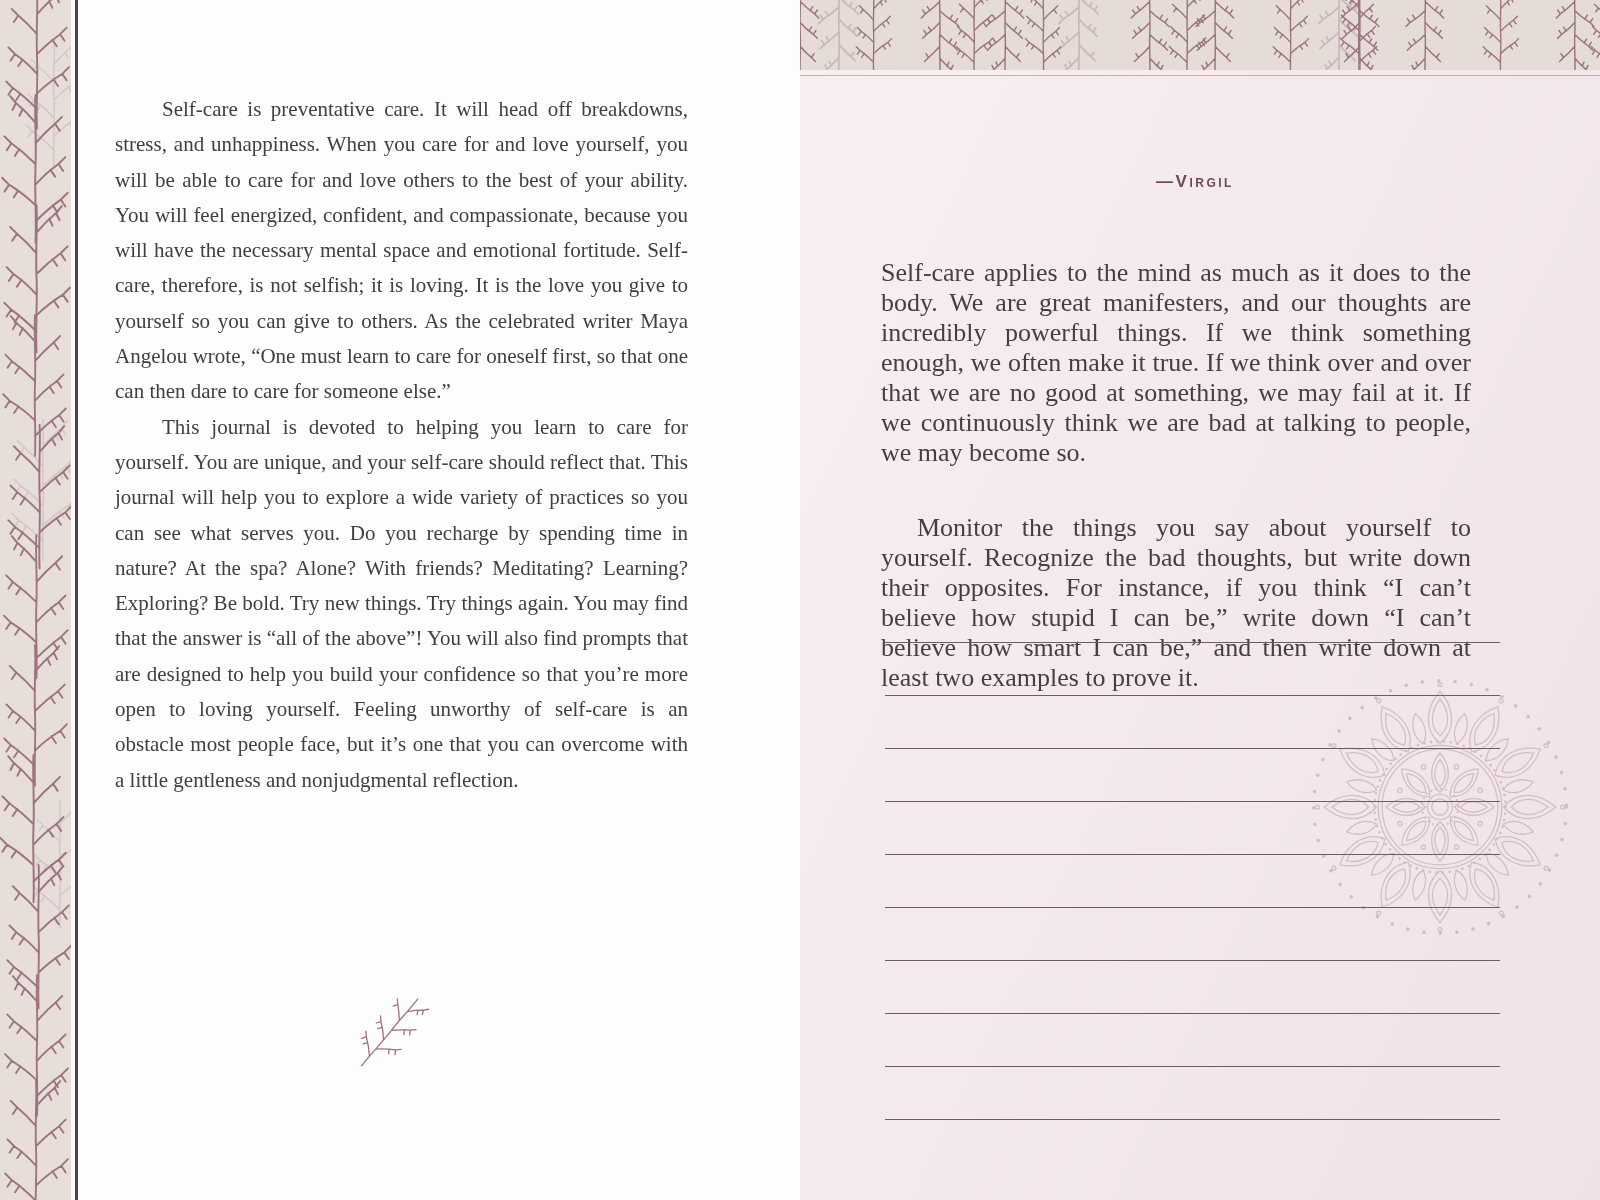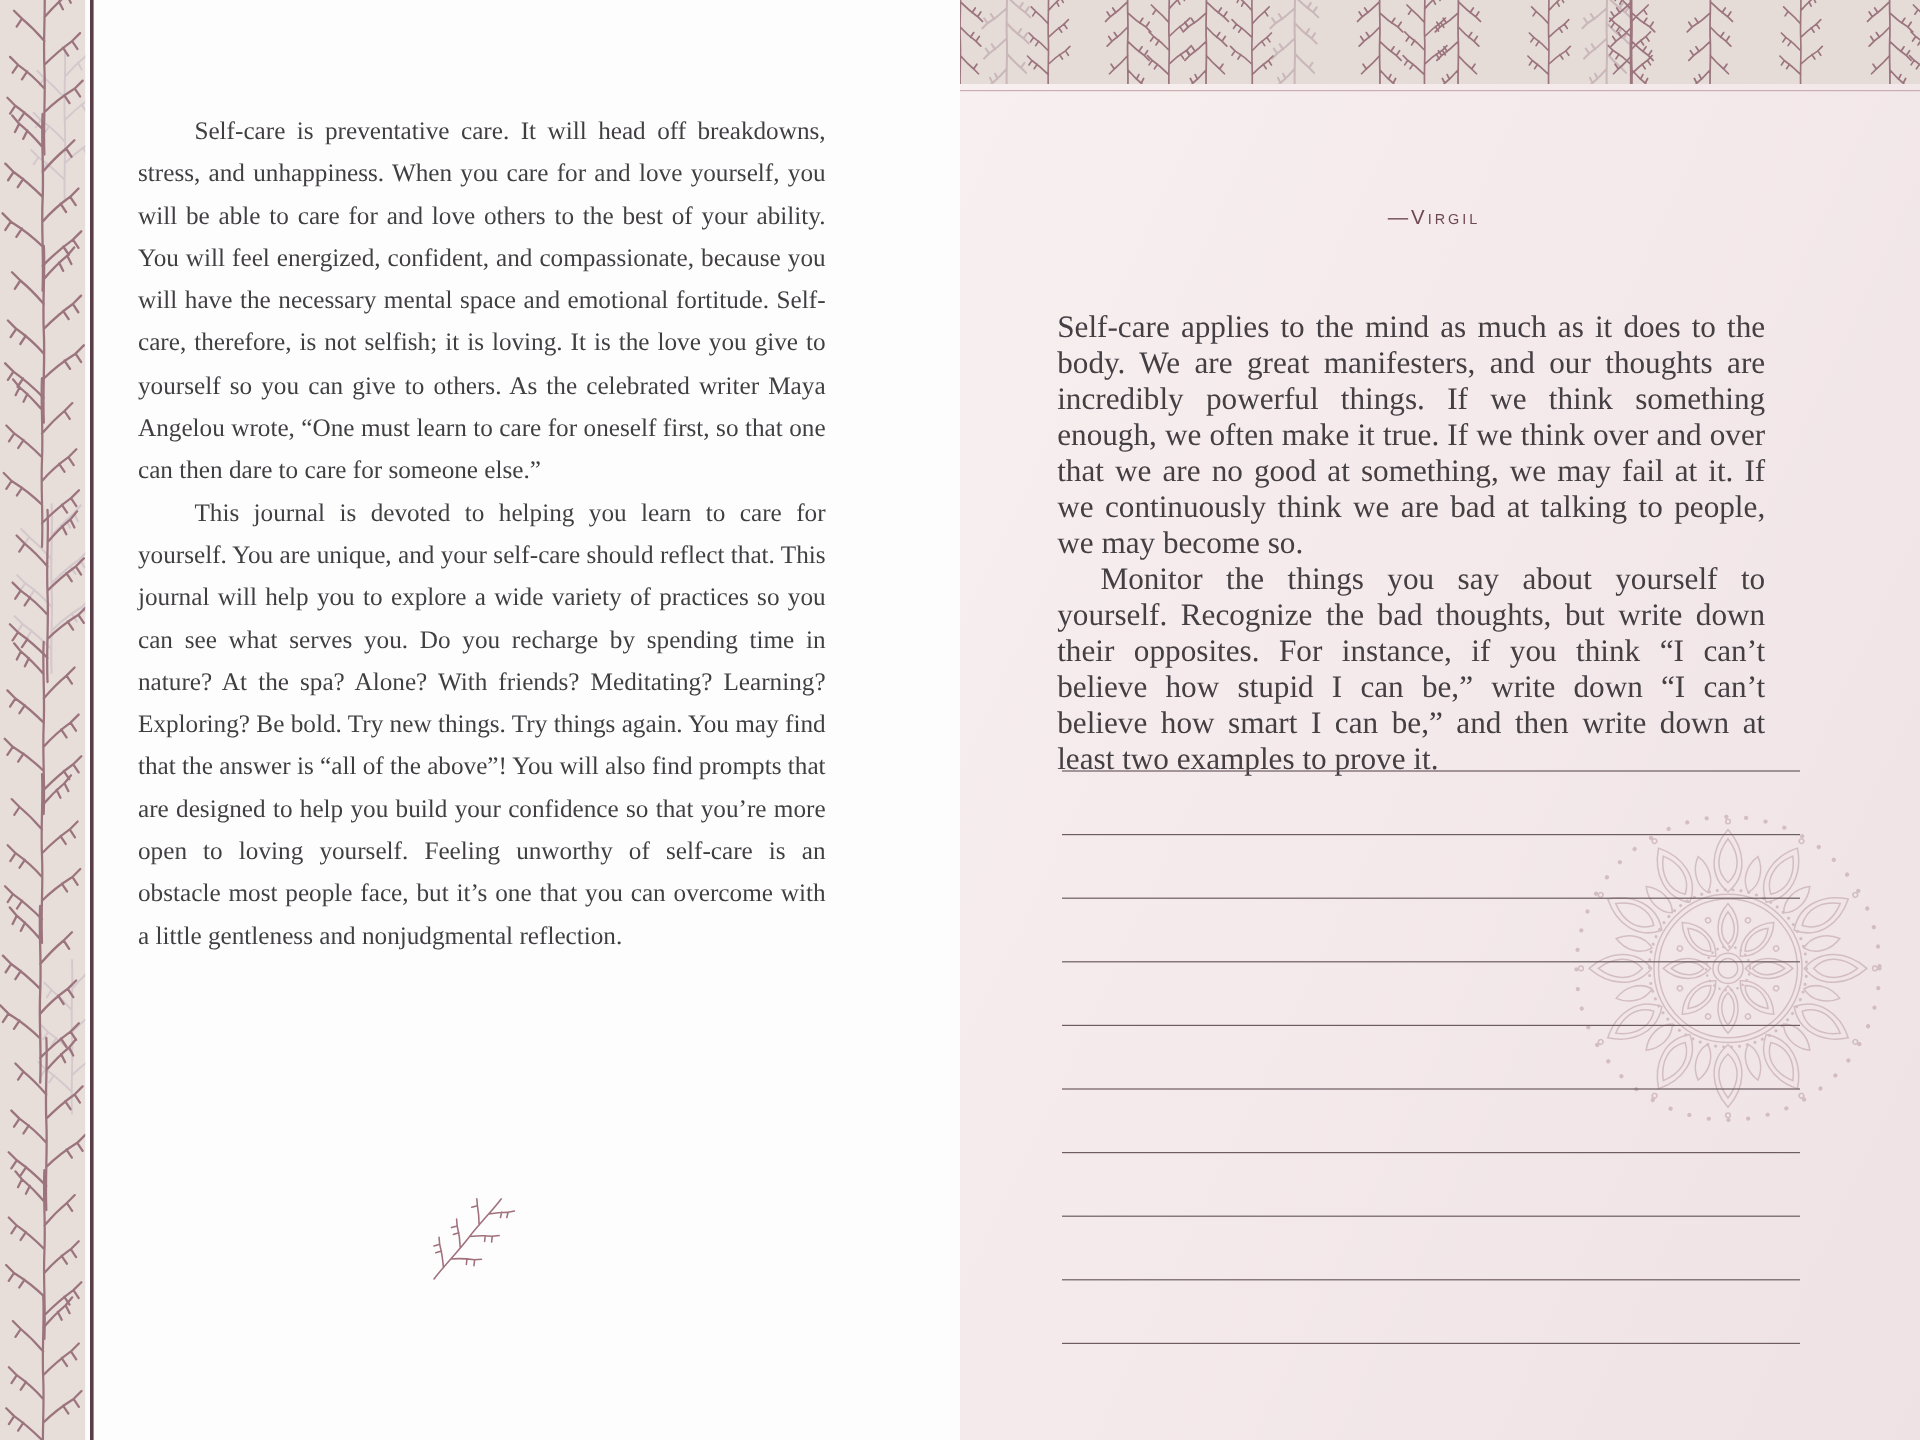--- a/index.html
+++ b/index.html
@@ -21,26 +21,26 @@
   .band{position:absolute;left:0;top:0;width:800px;height:70px;background:#e5dbd7;overflow:hidden;}
   .band-sep{position:absolute;left:0;top:75px;width:800px;height:1px;background:#c9adb3;}
   .hdr{position:absolute;left:82px;right:128px;top:94px;display:flex;align-items:flex-end;
        font-family:"Liberation Sans",sans-serif;color:#5c4049;}
   .date-label{font-size:20px;font-weight:bold;letter-spacing:3px;line-height:24px;}
   .date-line{width:200px;margin-left:16px;margin-bottom:4px;border-bottom:1.5px solid #ab8591;height:0;}
   .day-label{margin-left:auto;font-size:20px;font-weight:bold;letter-spacing:2.5px;line-height:24px;}
   .quote-wrap{position:absolute;left:80px;right:90px;top:163px;text-align:center;
               font-family:"Liberation Sans",sans-serif;}
   .quote{font-size:23px;font-weight:600;color:#8a5663;letter-spacing:0.2px;}
-  .attr{margin-top:9px;font-size:17px;font-weight:normal;color:#6e4955;
+  .attr{margin-top:9px;font-size:17px;font-weight:bold;color:#6e4955;
         font-variant:small-caps;letter-spacing:2.5px;}
   .rtext{position:absolute;left:81px;top:258px;width:590px;color:#443f43;
          font-size:26px;line-height:30px;text-align:justify;}
   .rtext p{margin:0;}
-  .rtext p.ind{text-indent:36px;}
+  .rtext p.ind{text-indent:36px;margin-top:45px;}
   .mandala{position:absolute;left:505px;top:672px;z-index:1;}
   .rules{position:absolute;left:85px;top:590px;width:615px;z-index:2;}
   .rule{height:52px;border-bottom:1.2px solid #6d5c60;}
 </style>
 </head>
 <body>
 
 <svg width="0" height="0" style="position:absolute">
   <defs>
     <g id="twig" fill="none" stroke-linecap="round">

